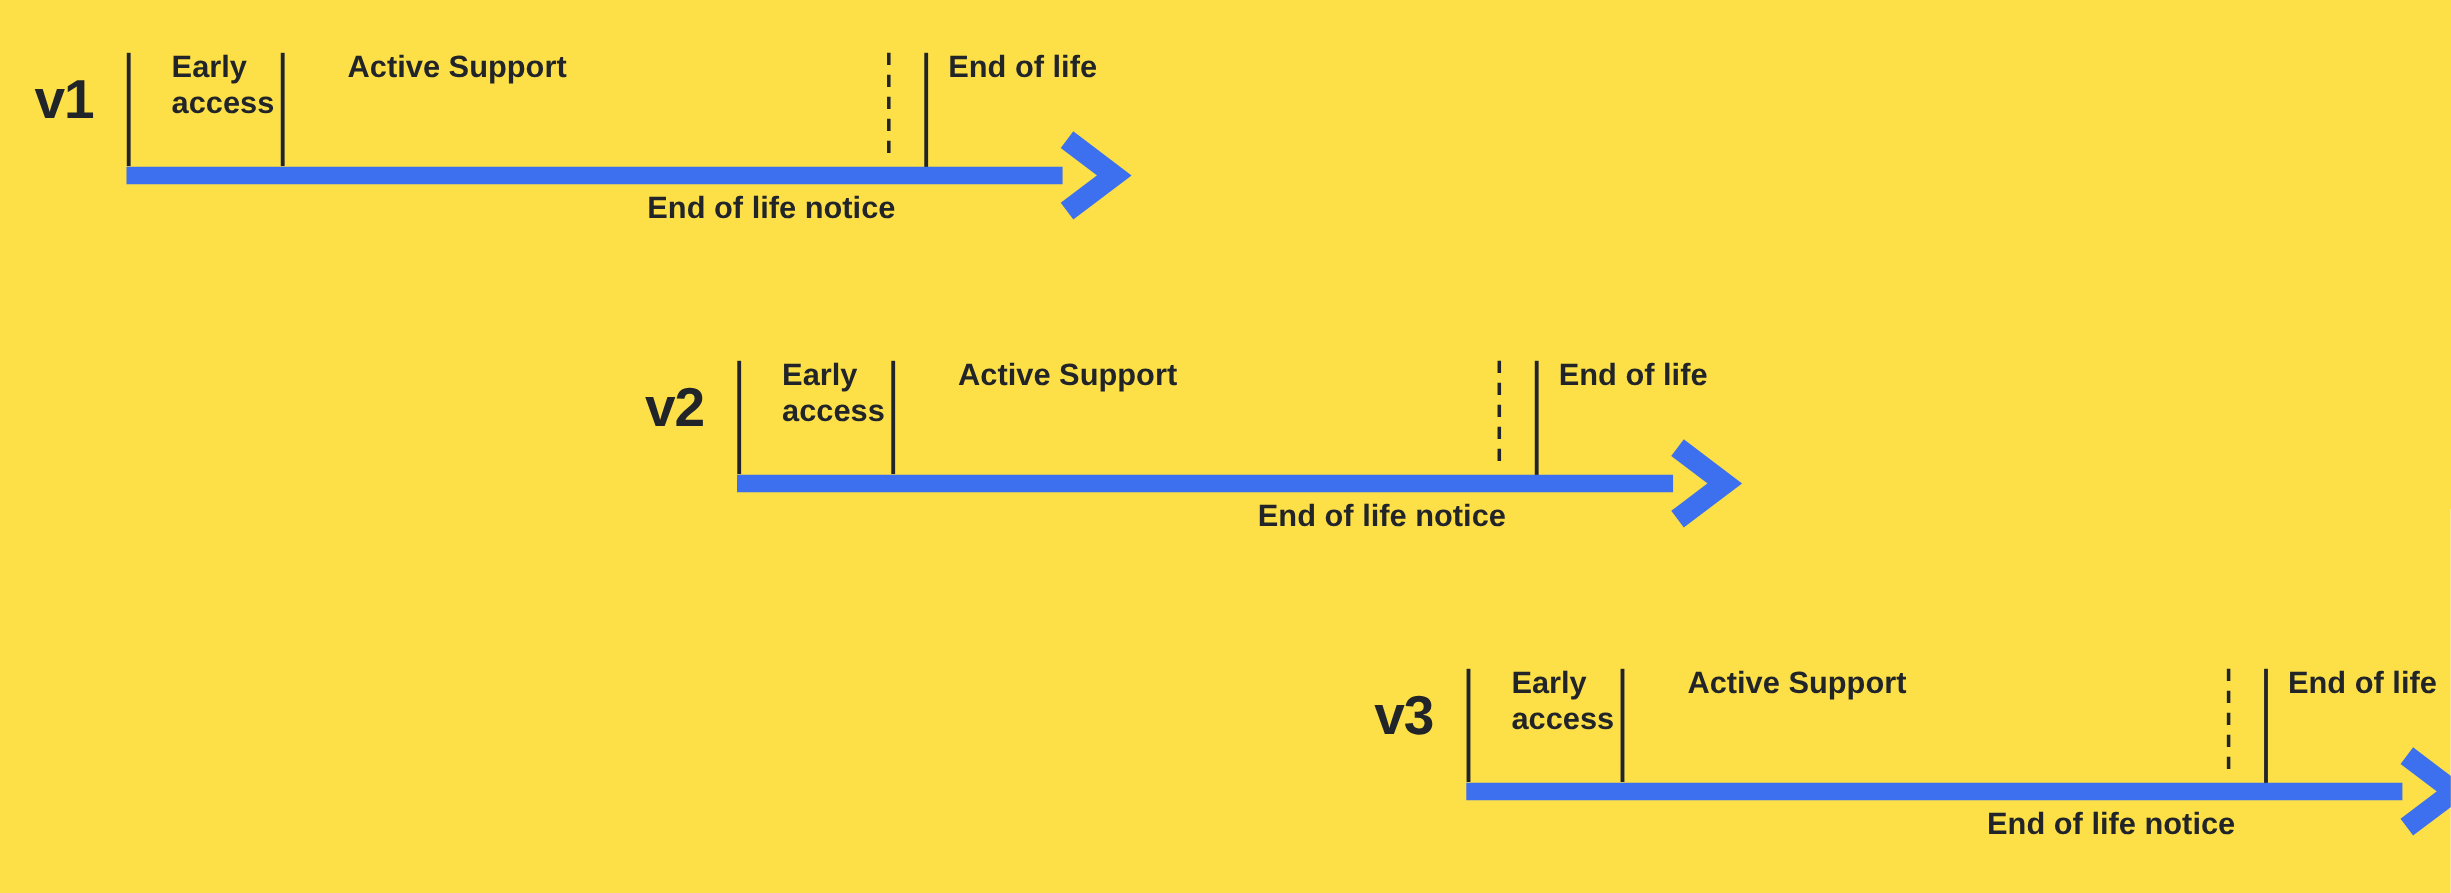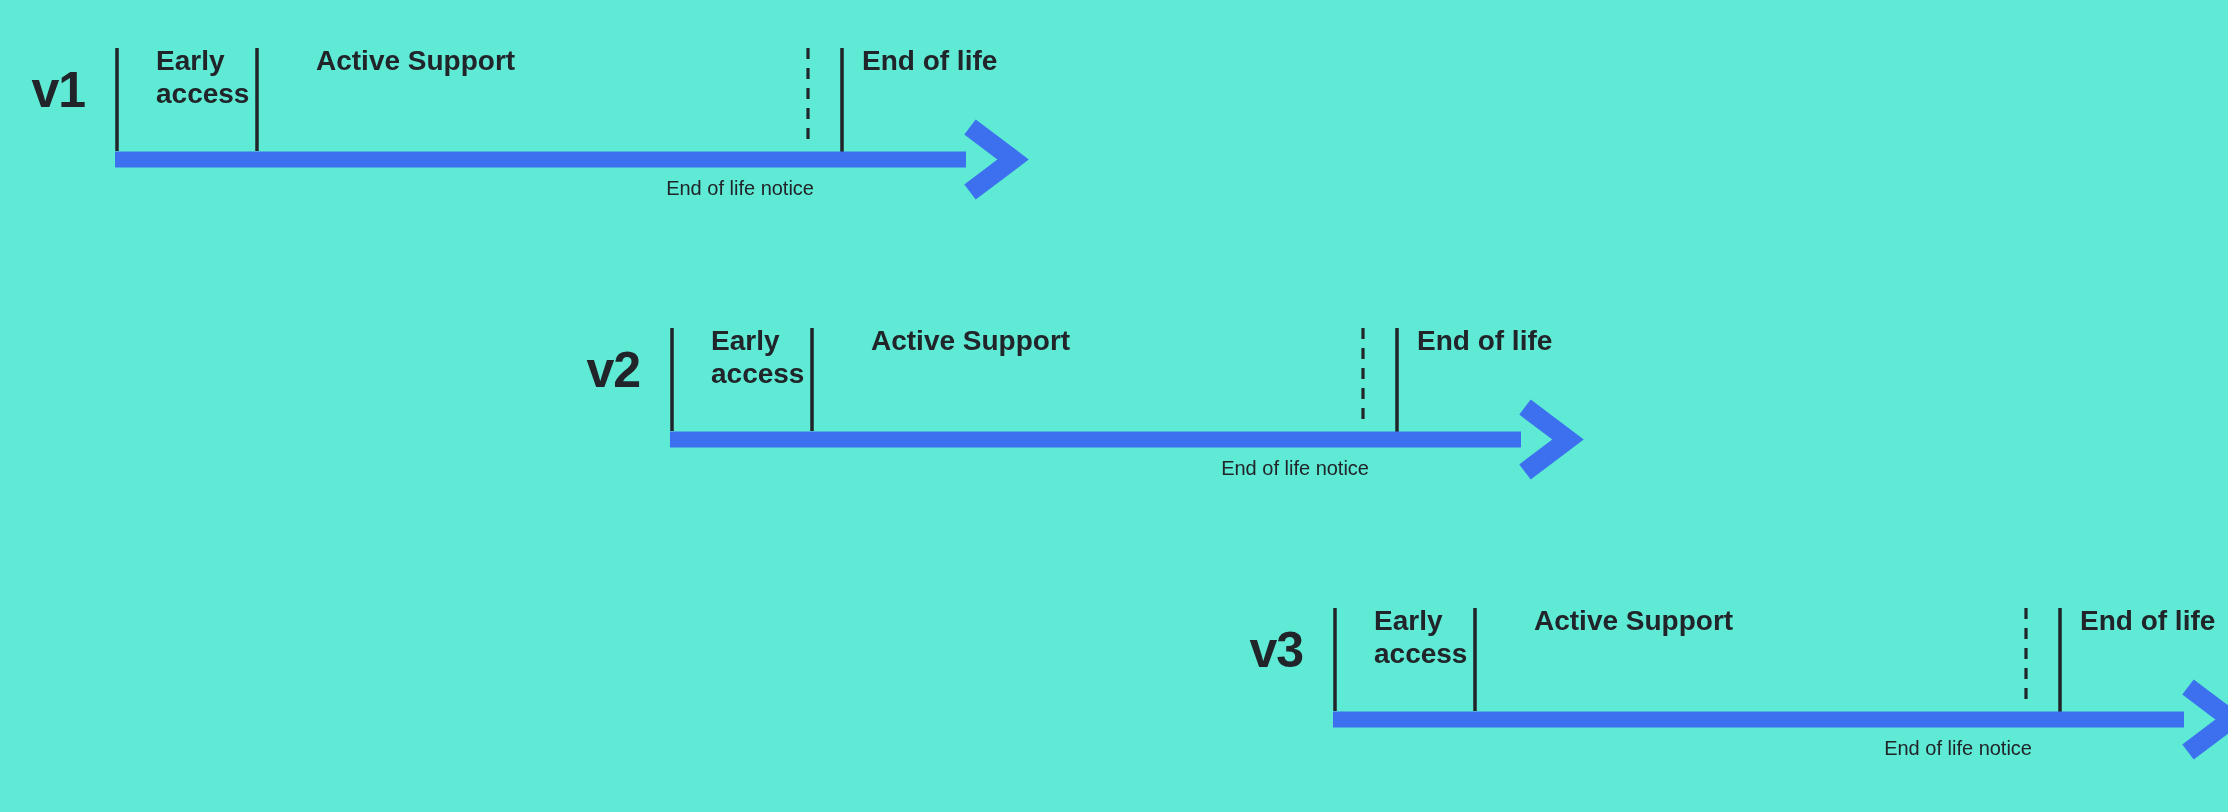--- a/index.html
+++ b/index.html
@@ -9,21 +9,21 @@
   * { margin: 0; padding: 0; box-sizing: border-box; }
   html, body {
     width: 2228px; height: 812px;
     background: #ffffff;
     font-family: "Liberation Sans", sans-serif;
     overflow: hidden;
   }
   .canvas {
     position: relative;
     width: 2228px; height: 812px;
-    background: #5eead4;
+    background: #fde047;
   }
   .timeline-row {
     position: absolute;
     width: 940px; height: 180px;
   }
   .row-v1 { left: 117px; top: 48px; }
   .row-v2 { left: 672px; top: 328px; }
   .row-v3 { left: 1335px; top: 608px; }
 
   .version-label {
@@ -82,23 +82,23 @@
     white-space: normal;
     margin-left: 20px;
   }
   .phase-active { left: 160px; margin-left: 39px; }
   .phase-eol { left: 745px; }
   .notice-label {
     position: absolute;
     left: 435px; top: 124px;
     width: 262px;
     text-align: right;
-    font-size: 20px;
+    font-size: 28px;
     line-height: 33px;
-    font-weight: 400;
+    font-weight: 700;
     color: var(--ink);
     white-space: nowrap;
   }
 </style>
 </head>
 <body>
 
 <div class="canvas">
 
   <div class="timeline-row row-v1">

